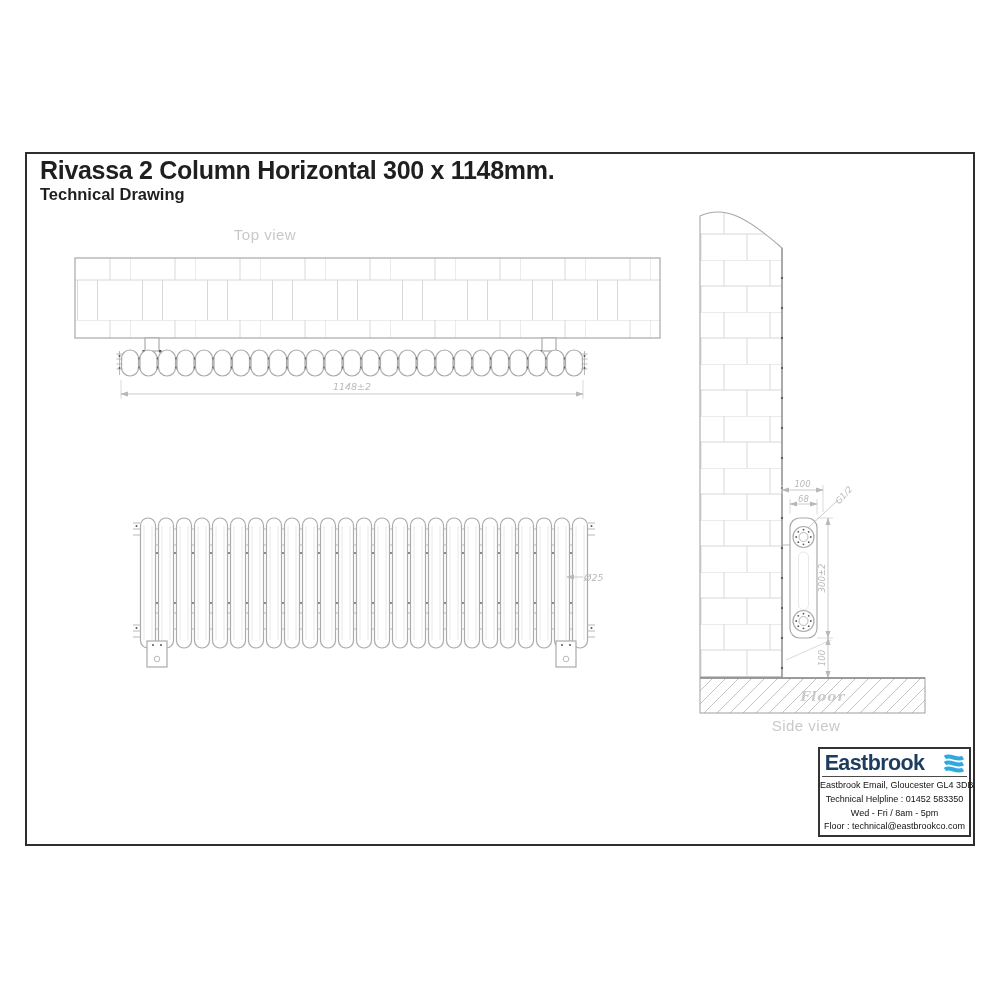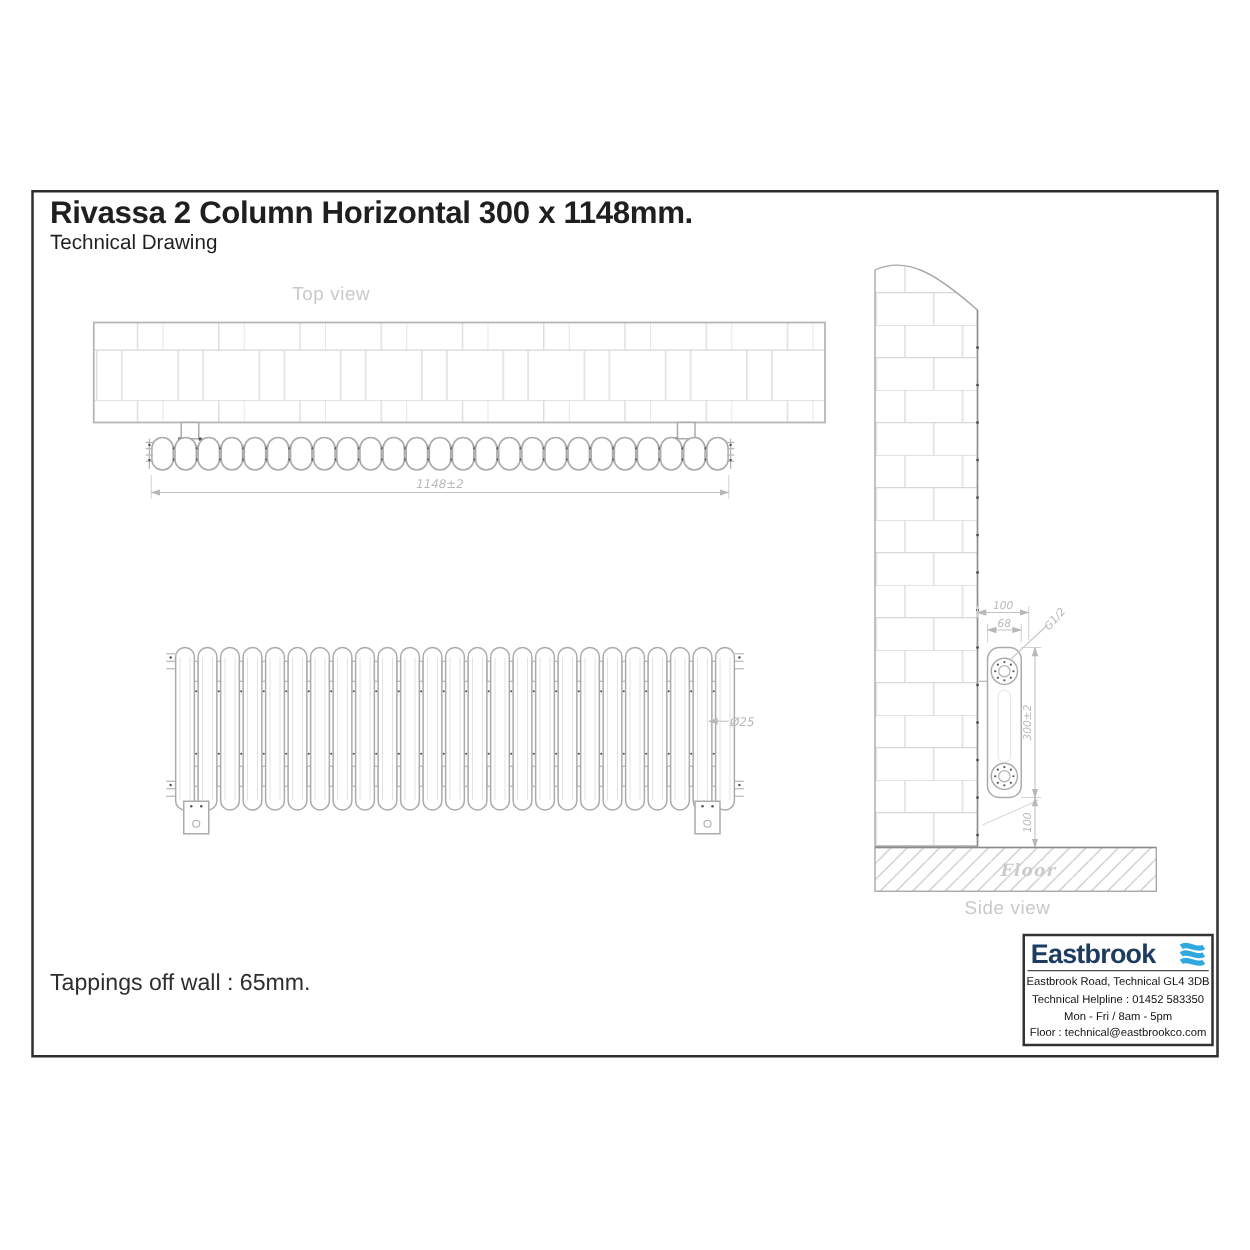--- a/index.html
+++ b/index.html
@@ -1,20 +1,20 @@
 <!DOCTYPE html>
 <html><head>
 <meta charset="utf-8">
 <style>
   html,body{margin:0;padding:0;background:#fff;}
   #canvas{position:relative;width:1000px;height:868px;background:#fff;outline:1px solid #ececec;
           font-family:"Liberation Sans",sans-serif;overflow:hidden;}
   .frame{position:absolute;left:25px;top:152px;width:946px;height:690px;border:2px solid #2e2e2e;}
   .title{position:absolute;left:40px;top:156px;font-weight:bold;font-size:25px;color:#1f1f1f;letter-spacing:-0.3px;}
-  .subtitle{position:absolute;left:40px;top:185px;font-weight:normal;font-size:16.5px;color:#1f1f1f;}
+  .subtitle{position:absolute;left:40px;top:185px;font-weight:bold;font-size:16.5px;color:#1f1f1f;}
   .tappings{position:absolute;left:40px;top:775px;font-size:18.5px;color:#2e2e2e;}
   #dwg{position:absolute;left:0;top:0;}
   
   .ln{fill:#fff;stroke:#ababab;stroke-width:1.2;}
   .ln2{fill:none;stroke:#b0b0b0;stroke-width:0.9;}
   .ln3{fill:none;stroke:#e2e2e2;stroke-width:0.8;}
   .dk{fill:#555;stroke:none;}
   .dk2{fill:#4a4a4a;stroke:none;}
   .dim{stroke:#c4c4c4;stroke-width:0.9;fill:none;}
   .ext{stroke:#d2d2d2;stroke-width:0.8;fill:none;}
@@ -479,30 +479,29 @@
         <text class="dimtxt" x="824.5" y="658" transform="rotate(-90 824.5 658)">100</text>
       </g>
 
       <rect x="700" y="678" width="225" height="35" fill="url(#hatch)" stroke="#9f9f9f" stroke-width="1"></rect>
       <line x1="700" y1="678" x2="925" y2="678" stroke="#8a8a8a" stroke-width="1.3"></line>
       <text class="floorlbl" x="823" y="701">Floor</text>
       <text class="viewlbl" x="806" y="731">Side view</text>
     </g>
   </svg>
 
-  <div class="tappings">Tappings off wall : 65mm.</div>
 
   <div class="brand">
     <div class="brand-logo-row">
       <span class="brand-name">Eastbrook</span>
       <svg width="20" height="19" viewBox="0 0 20 19">
         <path d="M1 3.5 C 6 -0.5, 13 7.5, 19 3.5" stroke="#2fa9de" stroke-width="4.2" fill="none"></path>
         <path d="M1 9.5 C 6 5.5, 13 13.5, 19 9.5" stroke="#2fa9de" stroke-width="4.2" fill="none"></path>
         <path d="M1 15.5 C 6 11.5, 13 19.5, 19 15.5" stroke="#2fa9de" stroke-width="4.2" fill="none"></path>
       </svg>
     </div>
-    <div class="brand-line" style="margin-top:2px">Eastbrook Road, Technical GL4 3DB</div>
+    <div class="brand-line" style="margin-top:2px">Eastbrook Email, Gloucester GL4 3DB</div>
     <div class="brand-line">Technical Helpline : 01452 583350</div>
-    <div class="brand-line">Mon - Fri / 8am - 5pm</div>
+    <div class="brand-line">Wed - Fri / 8am - 5pm</div>
     <div class="brand-line">Floor : technical@eastbrookco.com</div>
   </div>
 
 </div>
 
 </body></html>

